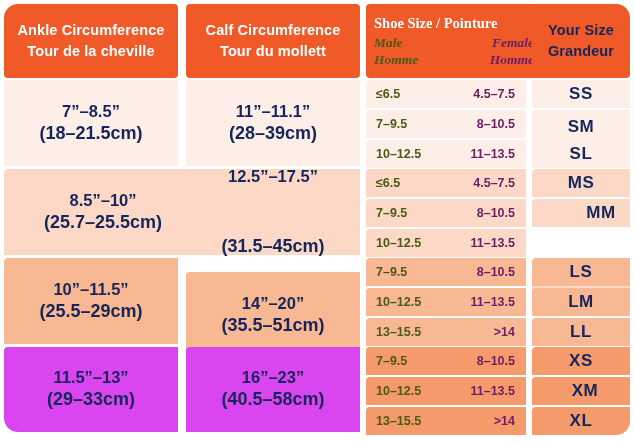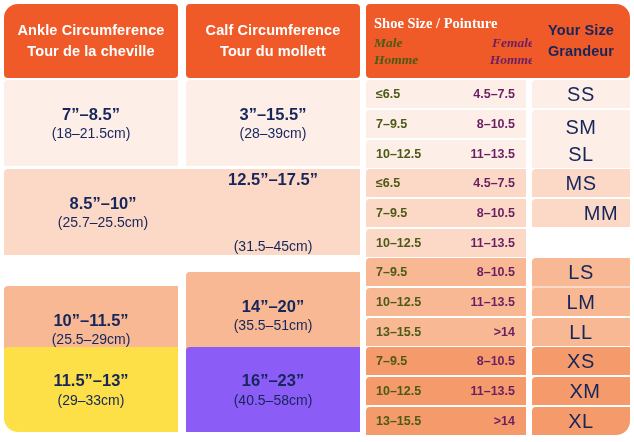--- a/index.html
+++ b/index.html
@@ -59,38 +59,38 @@
   
   .meas{
     position:absolute;
     box-sizing:border-box;
     display:flex;flex-direction:column;
     align-items:center;justify-content:center;
     color:#16265a;
     text-align:center;
   }
   .meas .m-in{font-size:16.5px;font-weight:700;line-height:1.25;white-space:nowrap;}
-  .meas .m-cm{font-size:14px;font-weight:400;line-height:1.3;white-space:nowrap;}
+  .meas .m-cm{font-size:18px;font-weight:700;line-height:1.3;white-space:nowrap;}
 
   
   .shoe-cell{
     position:absolute;left:366px;width:160px;
     box-sizing:border-box;
     display:flex;align-items:center;justify-content:space-between;
     padding:0 11px 0 10px;
   }
   .shoe-cell .male{color:#4d5a16;font-size:12.5px;font-weight:700;white-space:nowrap;}
   .shoe-cell .female{color:#6b1f63;font-size:12.5px;font-weight:700;white-space:nowrap;}
 
   
   .size-cell{
     position:absolute;left:532px;width:98px;
     box-sizing:border-box;
     display:flex;align-items:center;justify-content:center;
-    color:#16265a;font-size:20px;font-weight:400;letter-spacing:0.6px;
+    color:#16265a;font-size:17px;font-weight:700;letter-spacing:0.6px;
   }
 
   .rb-tl{border-top-left-radius:4px;}
   .rb-bl-last{border-bottom-left-radius:14px;}
   .rb-br-last{border-bottom-right-radius:14px;}
 </style>
 </head>
 <body>
 
 <div id="chart">
@@ -124,21 +124,21 @@
       <div class="hdr-line">Grandeur</div>
     </div>
   </div>
 
   <div class="body-area" id="body-area">
       <div class="meas rb-tl" style="left: 4px; width: 174px; top: 0px; height: 86px; background: rgb(253, 238, 232);">
         <div class="m-in">7”–8.5”</div>
         <div class="m-cm">(18–21.5cm)</div>
       </div>
       <div class="meas rb-tl" style="left: 186px; width: 174px; top: 0px; height: 86px; background: rgb(253, 238, 232);">
-        <div class="m-in">3”–15.5”</div>
+        <div class="m-in">11”–11.1”</div>
         <div class="m-cm">(28–39cm)</div>
       </div>
       <div class="shoe-cell rb-tl" style="top: 0px; height: 28px; background: rgb(253, 238, 232);">
         <span class="male">≤6.5</span>
         <span class="female">4.5–7.5</span>
       </div>
       <div class="size-cell rb-tl" style="top: 0px; height: 28px; background: rgb(253, 238, 232);">SS</div>
       <div class="shoe-cell rb-tl" style="top: 30px; height: 28px; background: rgb(253, 238, 232);">
         <span class="male">7–9.5</span>
         <span class="female">8–10.5</span>
@@ -165,21 +165,21 @@
       <div class="shoe-cell rb-tl" style="top: 119px; height: 28px; background: rgb(251, 217, 198);">
         <span class="male">7–9.5</span>
         <span class="female">8–10.5</span>
       </div>
       <div class="size-cell rb-tl" style="top: 119px; height: 28px; background: rgb(251, 217, 198); padding-left: 40px;">MM</div>
       <div class="shoe-cell rb-tl" style="top: 149px; height: 28px; background: rgb(251, 217, 198);">
         <span class="male">10–12.5</span>
         <span class="female">11–13.5</span>
       </div>
       <div class="size-cell rb-tl" style="top: 149px; height: 36px; background: rgb(251, 217, 198); margin-top: 48px;">ML</div>
-      <div class="meas rb-tl" style="left: 4px; width: 174px; top: 178px; height: 86px; background: rgb(247, 184, 147); margin-top: 28px;">
+      <div class="meas rb-tl" style="left: 4px; width: 174px; top: 178px; height: 86px; background: rgb(247, 184, 147);">
         <div class="m-in">10”–11.5”</div>
         <div class="m-cm">(25.5–29cm)</div>
       </div>
       <div class="meas rb-tl" style="left: 186px; width: 174px; top: 192px; height: 86px; background: rgb(247, 184, 147);">
         <div class="m-in">14”–20”</div>
         <div class="m-cm">(35.5–51cm)</div>
       </div>
       <div class="shoe-cell rb-tl" style="top: 178px; height: 28px; background: rgb(247, 184, 147);">
         <span class="male">7–9.5</span>
         <span class="female">8–10.5</span>
@@ -188,25 +188,25 @@
       <div class="shoe-cell rb-tl" style="top: 208px; height: 28px; background: rgb(247, 184, 147);">
         <span class="male">10–12.5</span>
         <span class="female">11–13.5</span>
       </div>
       <div class="size-cell rb-tl" style="top: 208px; height: 28px; background: rgb(247, 184, 147);">LM</div>
       <div class="shoe-cell rb-tl" style="top: 238px; height: 28px; background: rgb(247, 184, 147);">
         <span class="male">13–15.5</span>
         <span class="female">&gt;14</span>
       </div>
       <div class="size-cell rb-tl" style="top: 238px; height: 28px; background: rgb(247, 184, 147);">LL</div>
-      <div class="meas rb-tl rb-bl-last" style="left: 4px; width: 174px; top: 267px; height: 85px; background: #fde047;">
+      <div class="meas rb-tl rb-bl-last" style="left: 4px; width: 174px; top: 267px; height: 85px; background: #d946ef;">
         <div class="m-in">11.5”–13”</div>
         <div class="m-cm">(29–33cm)</div>
       </div>
-      <div class="meas rb-tl" style="left: 186px; width: 174px; top: 267px; height: 85px; background: #8b5cf6;">
+      <div class="meas rb-tl" style="left: 186px; width: 174px; top: 267px; height: 85px; background: #d946ef;">
         <div class="m-in">16”–23”</div>
         <div class="m-cm">(40.5–58cm)</div>
       </div>
       <div class="shoe-cell rb-tl" style="top: 267px; height: 28px; background: rgb(245, 154, 106);">
         <span class="male">7–9.5</span>
         <span class="female">8–10.5</span>
       </div>
       <div class="size-cell rb-tl" style="top: 267px; height: 28px; background: rgb(245, 154, 106);">XS</div>
       <div class="shoe-cell rb-tl" style="top: 297px; height: 28px; background: rgb(245, 154, 106);">
         <span class="male">10–12.5</span>

